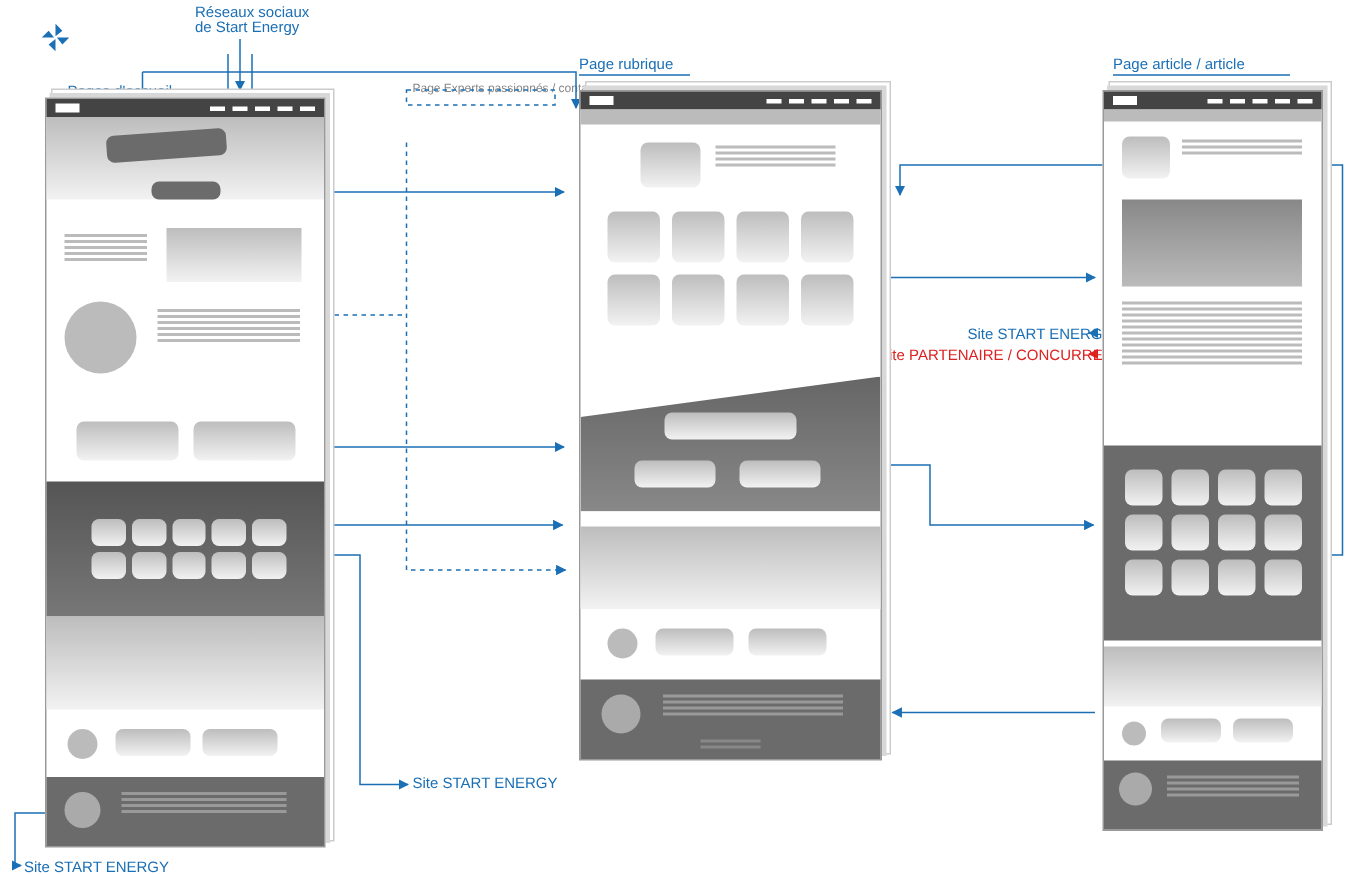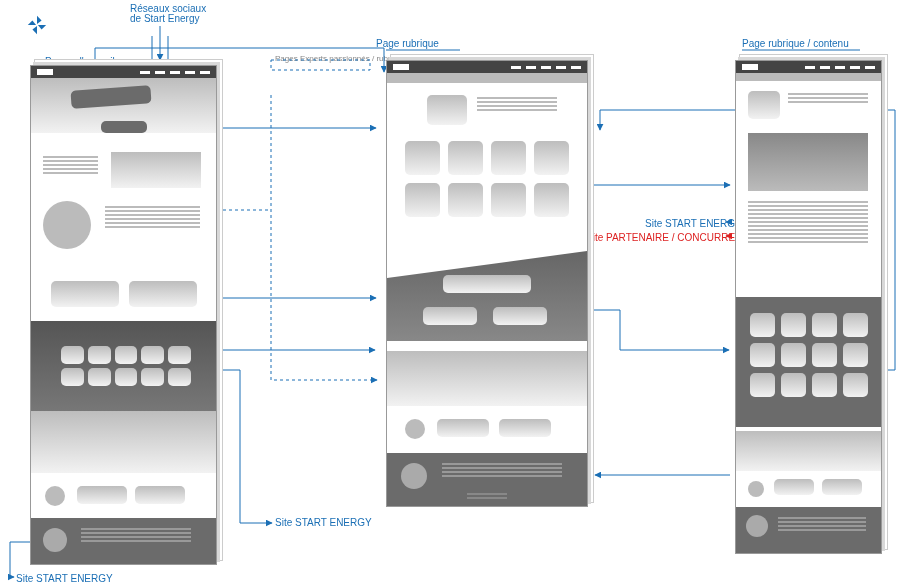--- a/index.html
+++ b/index.html
@@ -39,27 +39,27 @@
           <path d="M12 11 L12 2 L17 7 Z"></path>
           <path d="M13 12 L22 12 L17 17 Z"></path>
           <path d="M12 13 L12 22 L7 17 Z"></path>
           <path d="M11 12 L2 12 L7 7 Z"></path>
         </g>
       </svg>
 </div>
 
 <div class="label" style="left:130px;top:4px;line-height:10px">Réseaux sociaux<br>de Start Energy</div>
 <div class="label" style="left:45px;top:56px">Pages d'accueil</div>
-<div class="label" style="left:376px;top:38px">Page rubrique</div>
-<div class="label" style="left:742px;top:38px">Page rubrique / contenu</div>
+<div class="label" style="left:386px;top:38px">Page rubrique</div>
+<div class="label" style="left:742px;top:38px">Page article / article</div>
 <div class="label" style="left:645px;top:218px;text-align:right">Site START ENERGY</div>
 <div class="label red" style="left:586px;top:232px">Site PARTENAIRE / CONCURRENT</div>
 <div class="label" style="left:275px;top:517px">Site START ENERGY</div>
 <div class="label" style="left:16px;top:573px">Site START ENERGY</div>
-<div class="label small" style="left:275px;top:54px">Pages Experts passionnés / rubrique</div>
+<div class="label small" style="left:275px;top:54px">Page Experts passionnés / contact</div>
 
 <svg width="900" height="583" style="position:absolute;left:0;top:0;pointer-events:none">
 <defs>
 <marker id="ab" viewBox="0 0 10 10" refX="9" refY="5" markerWidth="7" markerHeight="7" orient="auto">
           <path d="M0 0 L10 5 L0 10 z"></path>
         </marker>
 <marker id="ar" viewBox="0 0 10 10" refX="9" refY="5" markerWidth="7" markerHeight="7" orient="auto">
           <path d="M0 0 L10 5 L0 10 z"></path>
         </marker>
 </defs>

